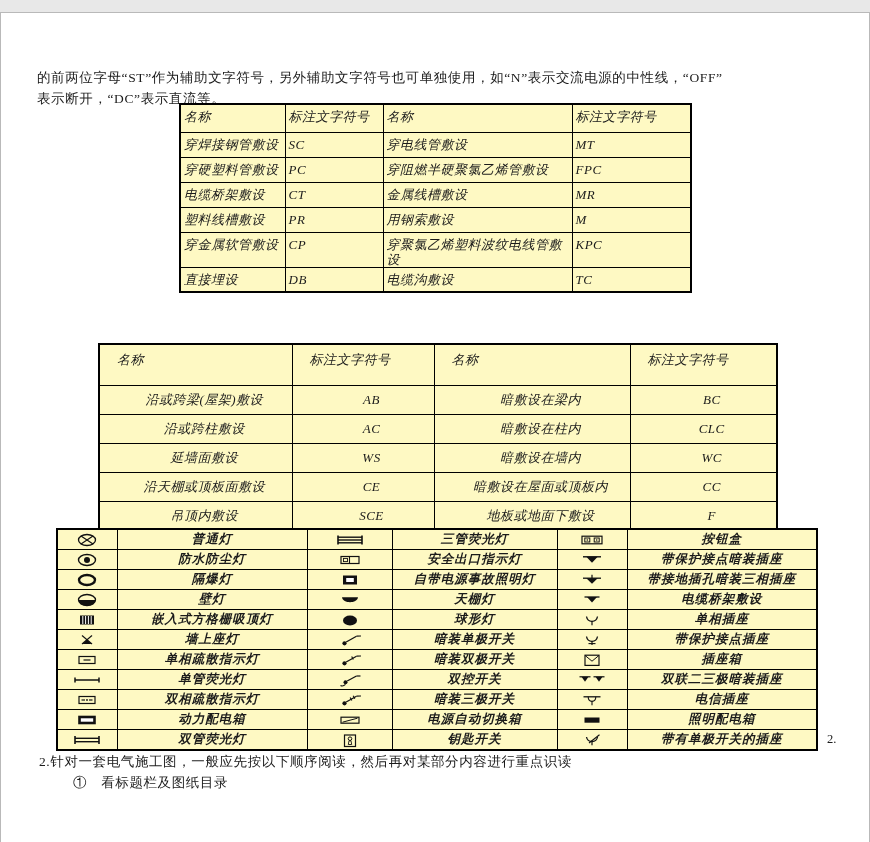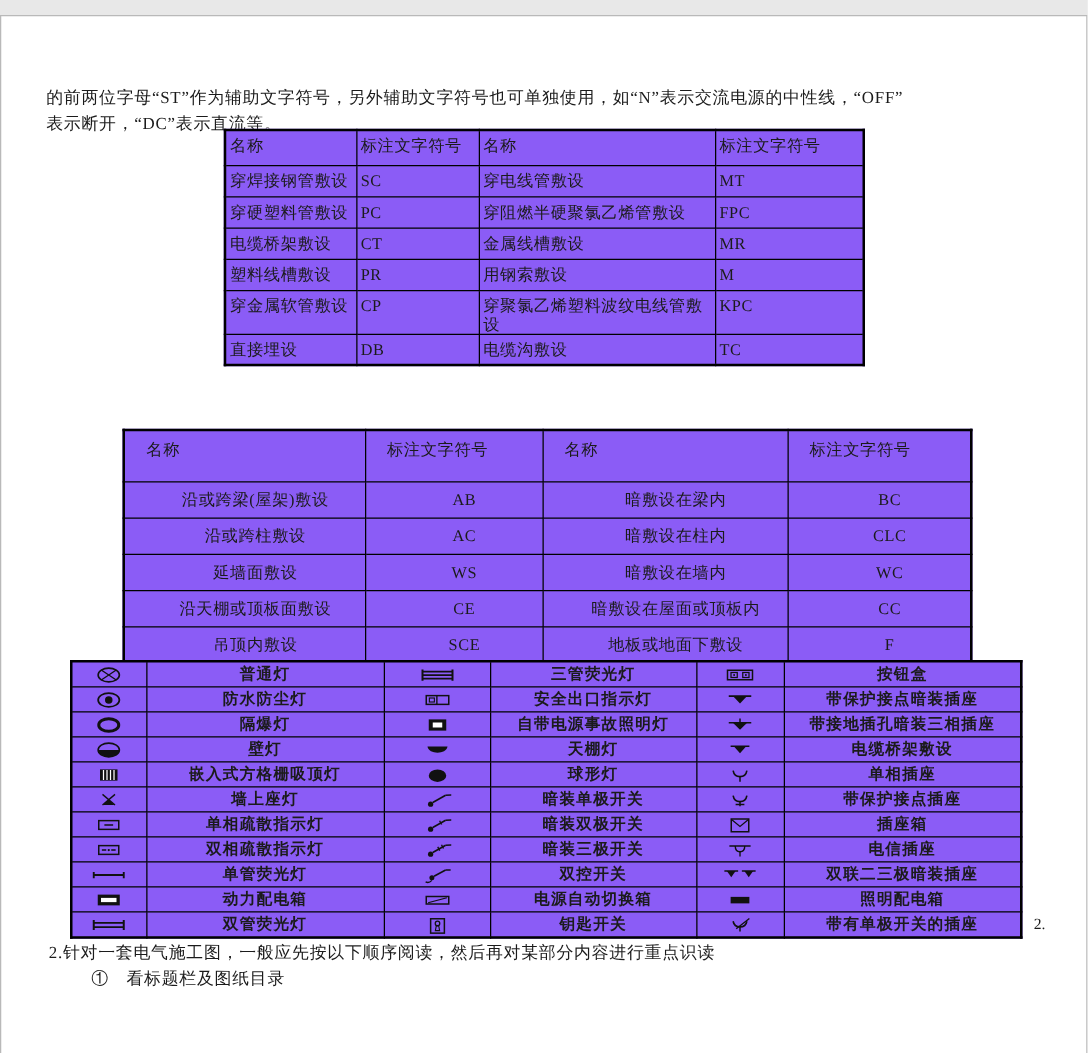--- a/index.html
+++ b/index.html
@@ -1,20 +1,20 @@
 <!DOCTYPE html>
 <html><head>
 <meta charset="utf-8">
 <style>
   html,body{margin:0;padding:0;background:#e8e8e8;}
   .page{position:relative;width:870px;height:842px;background:#fff;border:1px solid #b9b9b9;
         box-sizing:border-box;font-family:"Liberation Serif","DejaVu Serif",serif;color:#1b1b1b;overflow:hidden;margin-top:12px;}
   .intro{position:absolute;left:36px;top:54px;width:816px;font-size:13.5px;line-height:21px;letter-spacing:0.6px;}
   .tline{display:block;}
-  table{border-collapse:collapse;table-layout:fixed;position:absolute;background:#8b5cf6;}
+  table{border-collapse:collapse;table-layout:fixed;position:absolute;background:#fef9c3;font-style:italic;}
   td,th{border:1px solid #000;font-weight:normal;overflow:hidden;white-space:normal;}
   
   .t1{left:178px;top:90px;width:511px;border:2px solid #000;}
   .t1 th,.t1 td{font-size:13px;line-height:15px;text-align:left;vertical-align:top;
                 padding:4px 1px 0 3px;letter-spacing:0.5px;}
   .t1 thead tr{height:28px;}
   .t1 tbody tr{height:25px;padding-left:28px;}
   .t1 tbody tr:nth-child(5){height:32px;}
   .t1 tbody tr:nth-child(7){height:46px;}
   
@@ -284,20 +284,42 @@
               </svg></span></td>
           <td>暗装双极开关</td>
           <td><span><svg width="34" height="16" viewBox="0 0 34 16">
                 <rect x="10" y="3.2" width="14" height="10.2" stroke="#111" fill="none" stroke-width="1.2"></rect>
                 <path d="M10,3.4 L17,9.2 L24,3.4" stroke="#111" fill="none" stroke-width="1"></path>
               </svg></span></td>
           <td>插座箱</td>
         </tr>
         <tr>
           <td><span><svg width="34" height="16" viewBox="0 0 34 16">
+                <line x1="5" y1="8" x2="29" y2="8" stroke="#111" stroke-width="1.5"></line>
+                <line x1="5" y1="5.5" x2="5" y2="10.5" stroke="#111" stroke-width="1.5"></line>
+                <line x1="29" y1="5.5" x2="29" y2="10.5" stroke="#111" stroke-width="1.5"></line>
+              </svg></span></td>
+          <td>单管荧光灯</td>
+          <td><span><svg width="34" height="16" viewBox="0 0 34 16">
+                <path d="M7.5,13.5 Q10,14.8 12.5,12.3" stroke="#111" fill="none" stroke-width="1.1"></path>
+                <circle cx="12.5" cy="10.2" r="2" fill="#111"></circle>
+                <line x1="14.2" y1="9" x2="23.5" y2="4" stroke="#111" stroke-width="1.3"></line>
+                <line x1="23.5" y1="4" x2="27.5" y2="4" stroke="#111" stroke-width="1.2"></line>
+              </svg></span></td>
+          <td>双控开关</td>
+          <td><span><svg width="34" height="16" viewBox="0 0 34 16">
+                <line x1="4.5" y1="4.8" x2="15.5" y2="4.8" stroke="#111" stroke-width="1.2"></line>
+                <polygon points="6.5,4.8 13.5,4.8 10,9.8" fill="#111"></polygon>
+                <line x1="18.5" y1="4.8" x2="29.5" y2="4.8" stroke="#111" stroke-width="1.2"></line>
+                <polygon points="20.5,4.8 27.5,4.8 24,9.8" fill="#111"></polygon>
+              </svg></span></td>
+          <td>双联二三极暗装插座</td>
+        </tr>
+        <tr>
+          <td><span><svg width="34" height="16" viewBox="0 0 34 16">
                 <rect x="9" y="4.5" width="16" height="7" stroke="#111" fill="none" stroke-width="1.2"></rect>
                 <line x1="11.5" y1="8" x2="15" y2="8" stroke="#111" stroke-width="1.2"></line>
                 <circle cx="17" cy="8" r="0.9" fill="#111"></circle>
                 <line x1="19" y1="8" x2="22.5" y2="8" stroke="#111" stroke-width="1.2"></line>
               </svg></span></td>
           <td>双相疏散指示灯</td>
           <td><span><svg width="34" height="16" viewBox="0 0 34 16">
                 <circle cx="11.5" cy="11.3" r="2.1" fill="#111"></circle>
                 <line x1="13.2" y1="10" x2="23.5" y2="4.2" stroke="#111" stroke-width="1.3"></line>
                 <line x1="23.5" y1="4.2" x2="28" y2="4" stroke="#111" stroke-width="1.2"></line>
@@ -307,42 +329,20 @@
           <td>暗装三极开关</td>
           <td><span><svg width="34" height="16" viewBox="0 0 34 16">
                 <line x1="8.5" y1="4.8" x2="25.5" y2="4.8" stroke="#111" stroke-width="1.3"></line>
                 <path d="M13.2,4.8 Q13.2,9.4 17,9.4 Q20.8,9.4 20.8,4.8" stroke="#111" fill="none" stroke-width="1.1"></path>
                 <line x1="17" y1="9.4" x2="17" y2="13.2" stroke="#111" stroke-width="1.1"></line>
               </svg></span></td>
           <td>电信插座</td>
         </tr>
         <tr>
           <td><span><svg width="34" height="16" viewBox="0 0 34 16">
-                <line x1="5" y1="8" x2="29" y2="8" stroke="#111" stroke-width="1.5"></line>
-                <line x1="5" y1="5.5" x2="5" y2="10.5" stroke="#111" stroke-width="1.5"></line>
-                <line x1="29" y1="5.5" x2="29" y2="10.5" stroke="#111" stroke-width="1.5"></line>
-              </svg></span></td>
-          <td>单管荧光灯</td>
-          <td><span><svg width="34" height="16" viewBox="0 0 34 16">
-                <path d="M7.5,13.5 Q10,14.8 12.5,12.3" stroke="#111" fill="none" stroke-width="1.1"></path>
-                <circle cx="12.5" cy="10.2" r="2" fill="#111"></circle>
-                <line x1="14.2" y1="9" x2="23.5" y2="4" stroke="#111" stroke-width="1.3"></line>
-                <line x1="23.5" y1="4" x2="27.5" y2="4" stroke="#111" stroke-width="1.2"></line>
-              </svg></span></td>
-          <td>双控开关</td>
-          <td><span><svg width="34" height="16" viewBox="0 0 34 16">
-                <line x1="4.5" y1="4.8" x2="15.5" y2="4.8" stroke="#111" stroke-width="1.2"></line>
-                <polygon points="6.5,4.8 13.5,4.8 10,9.8" fill="#111"></polygon>
-                <line x1="18.5" y1="4.8" x2="29.5" y2="4.8" stroke="#111" stroke-width="1.2"></line>
-                <polygon points="20.5,4.8 27.5,4.8 24,9.8" fill="#111"></polygon>
-              </svg></span></td>
-          <td>双联二三极暗装插座</td>
-        </tr>
-        <tr>
-          <td><span><svg width="34" height="16" viewBox="0 0 34 16">
                 <rect x="9.5" y="5" width="15" height="6" fill="#fff" stroke="#111" stroke-width="2.6"></rect>
               </svg></span></td>
           <td>动力配电箱</td>
           <td><span><svg width="34" height="16" viewBox="0 0 34 16">
                 <rect x="8" y="5.2" width="18" height="6" stroke="#111" fill="none" stroke-width="1.2"></rect>
                 <line x1="9.5" y1="10.2" x2="24.5" y2="6.2" stroke="#111" stroke-width="1"></line>
               </svg></span></td>
           <td>电源自动切换箱</td>
           <td><span><svg width="34" height="16" viewBox="0 0 34 16">
                 <rect x="9.5" y="5.5" width="15" height="5.2" fill="#111"></rect>

